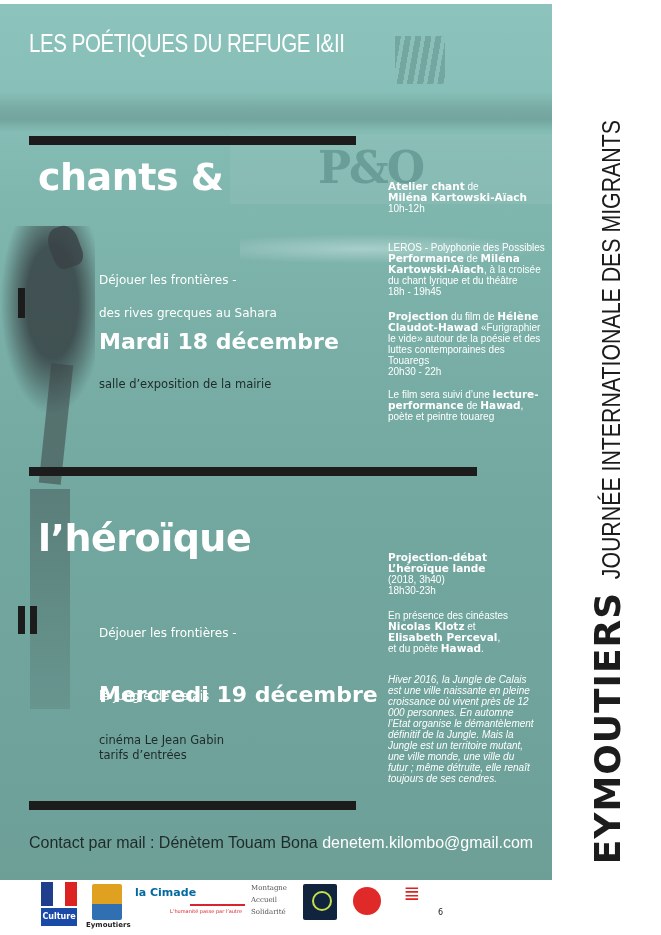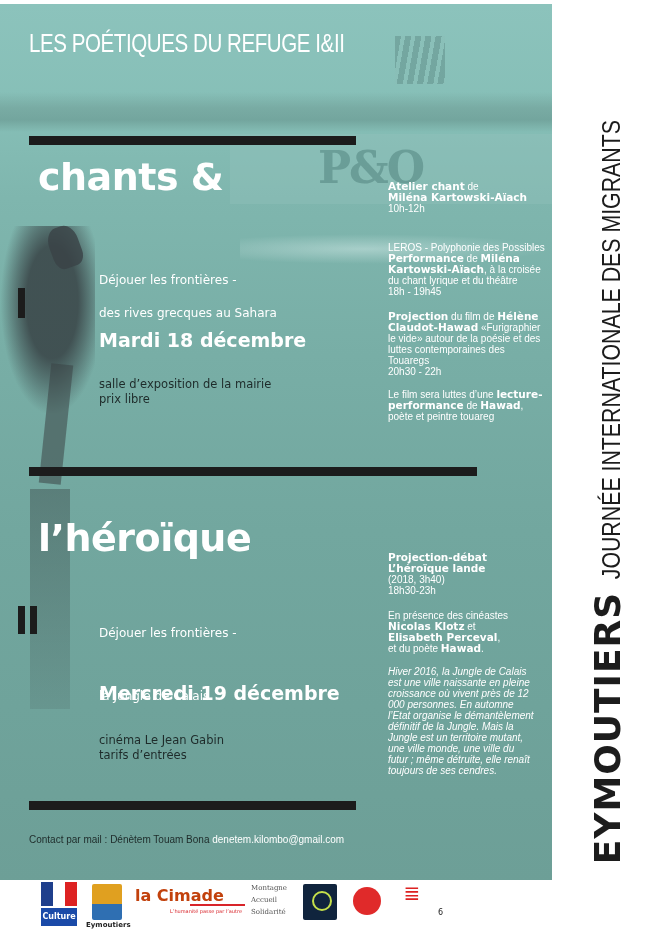--- a/index.html
+++ b/index.html
@@ -34,47 +34,47 @@
     font-size:25px; letter-spacing:-0.5px; transform: scaleX(0.82); transform-origin:left; white-space:nowrap; }
 
   .bar { position:absolute; height:9px; background:#1c1c1c; }
   .tick { position:absolute; width:7px; background:#1c1c1c; }
 
   .event-title { position:absolute; color:#fff; font-family:"DejaVu Sans", sans-serif; font-weight:bold;
     font-size:38px; line-height:28px; letter-spacing:-0.5px; }
   .event-title span { display:block; }
 
   .sub { position:absolute; color:#fff; font-family:"DejaVu Sans", sans-serif; font-size:12px; line-height:18px; }
-  .date { position:absolute; color:#fff; font-family:"DejaVu Sans", sans-serif; font-weight:bold; font-size:19px; }
+  .date { position:absolute; color:#fff; font-family:"DejaVu Sans", sans-serif; font-weight:bold; font-size:22px; }
   .place { position:absolute; color:#1e2b2a; font-family:"DejaVu Sans", sans-serif; font-size:11.5px; line-height:15px; }
 
   .side { position:absolute; left:388px; width:160px; color:#fff; font-family:"Liberation Sans", sans-serif;
     font-size:10px; line-height:11px; }
   .side b { font-family:"DejaVu Sans", sans-serif; font-size:10.5px; }
   .side p { margin:0; }
   .side .it { font-style: italic; }
 
-  .contact { position:absolute; left:29px; top:834px; font-family:"Liberation Sans", sans-serif; font-size:10px; color:#1e2b2a; white-space:nowrap; }
+  .contact { position:absolute; left:29px; top:834px; font-family:"Liberation Sans", sans-serif; font-size:16px; color:#1e2b2a; white-space:nowrap; }
   .contact .mail { color:#fff; }
 
   
   .vband { position:absolute; left:553px; top:0; width:108px; height:880px; background:#fff; }
   .vtext { position:absolute; left:607px; top:442px; transform: translate(-50%,-50%) rotate(-90deg);
     white-space:nowrap; display:flex; align-items:baseline; gap:12px; color:#1c1c1c; }
   .vtext .city { font-family:"DejaVu Sans", sans-serif; font-weight:bold; font-size:36px; letter-spacing:1px; }
   .vtext .event { font-family:"Liberation Sans", sans-serif; font-size:26px; transform: scaleX(0.82); transform-origin:left; }
 
   
   .logos { position:absolute; left:0; top:880px; width:661px; height:55px; background:#fff; }
   .logo { position:absolute; }
   .rf-top { left:41px; top:882px; width:36px; height:24px; background: linear-gradient(90deg,#1f3f8c 0 33%, #fff 33% 66%, #d22 66%); }
   .rf-cult { left:41px; top:908px; width:36px; height:18px; background:#1a4aa8; color:#fff; font-size:8px; font-weight:bold; text-align:center; line-height:18px; font-family:"DejaVu Sans",sans-serif; }
   .eym { left:92px; top:884px; width:30px; height:36px; background: linear-gradient(180deg,#e0a020 0 55%, #2f6fb2 55%); border-radius:2px; }
   .eym-t { left:86px; top:921px; font-size:7px; font-family:"DejaVu Sans",sans-serif; font-weight:bold; color:#222; }
-  .cimade { left:135px; top:886px; color:#c2410c; font-family:"DejaVu Sans",sans-serif; font-weight:bold; font-size:16px; }
+  .cimade { left:135px; top:886px; color:#0369a1; font-family:"DejaVu Sans",sans-serif; font-weight:bold; font-size:11px; }
   .cimade-line { left:190px; top:904px; width:55px; height:2px; background:#d8242a; }
   .cimade-t { left:170px; top:908px; color:#d8242a; font-size:5px; font-family:"DejaVu Sans",sans-serif; }
   .mas { left:251px; top:882px; color:#555; font-size:7px; line-height:12px; font-family:"DejaVu Serif",serif; }
   .dec { left:303px; top:884px; width:34px; height:36px; background:#10243d; border-radius:2px; }
   .dec::after { content:""; position:absolute; left:9px; top:7px; width:16px; height:16px; border-radius:50%; border:2px solid #c5e04b; }
   .red-circle { left:353px; top:887px; width:28px; height:28px; border-radius:50%; background:#e02a2a; }
   .red-sym { left:403px; top:883px; width:18px; height:38px; color:#d22; font-size:20px; line-height:20px; text-align:center; font-family:"DejaVu Sans",sans-serif; }
 </style>
 </head>
 <body>
@@ -96,40 +96,39 @@
 <div class="bar" style="left:29px; top:136px; width:327px;"></div>
 <div class="event-title" style="left:38px; top:163px;">
   <span>chants &amp;</span>
 </div>
 <div class="tick" style="left:18px; top:288px; height:30px;"></div>
 <div class="sub" style="left:99px; top:271px;">Déjouer les frontières -</div>
 <div class="sub" style="left:99px; top:304px;">des rives grecques au Sahara</div>
 <div class="date" style="left:99px; top:329px;">Mardi 18 décembre</div>
 <div class="place" style="left:99px; top:377px;">
   <div>salle d’exposition de la mairie</div>
-  <div>prix libre</div>
 </div>
 
 <div class="side" style="top:181px;">
   <p>
     <b>Atelier chant</b><span> de</span><br>
     <b>Miléna Kartowski-Aïach</b><br>
     <span>10h-12h</span>
   </p>
   <p style="margin-top:28px;">
     <span>LEROS - Polyphonie des Possibles</span><br>
     <b>Performance</b><span> de </span><b>Miléna Kartowski-Aïach</b><span>, à la croisée du chant lyrique et du théâtre</span><br>
     <span>18h - 19h45</span>
   </p>
   <p style="margin-top:14px;">
     <b>Projection</b><span> du film de </span><b>Hélène Claudot-Hawad</b><span> «Furigraphier le vide» autour de la poésie et des luttes contemporaines des Touaregs</span><br>
     <span>20h30 - 22h</span>
   </p>
   <p style="margin-top:12px;">
-    <span>Le film sera luttes d’une </span><b>lecture-performance</b><span> de </span><b>Hawad</b><span>, poète et peintre touareg</span>
+    <span>Le film sera suivi d’une </span><b>lecture-performance</b><span> de </span><b>Hawad</b><span>, poète et peintre touareg</span>
   </p>
 </div>
 
 <div class="bar" style="left:29px; top:467px; width:448px;"></div>
 <div class="event-title" style="left:38px; top:524px;">
   <span>l’héroïque</span>
 </div>
 <div class="tick" style="left:18px; top:606px; height:28px;"></div>
 <div class="tick" style="left:30px; top:606px; height:28px;"></div>
 <div class="sub" style="left:99px; top:624px;">Déjouer les frontières -</div>
@@ -146,21 +145,21 @@
     <b>L’héroïque lande</b><br>
     <span>(2018, 3h40)</span><br>
     <span>18h30-23h</span>
   </p>
   <p style="margin-top:14px;">
     <span>En présence des cinéastes</span><br>
     <b>Nicolas Klotz</b><span> et</span><br>
     <b>Elisabeth Perceval</b><span>,</span><br>
     <span>et du poète </span><b>Hawad</b><span>.</span>
   </p>
-  <p class="it" style="margin-top:12px; width:148px;">Hiver 2016, la Jungle de Calais est une ville naissante en pleine croissance où vivent près de 12 000 personnes. En automne l’Etat organise le démantèlement définitif de la Jungle. Mais la Jungle est un territoire mutant, une ville monde, une ville du futur ; même détruite, elle renaît toujours de ses cendres.</p>
+  <p class="it" style="margin-top:20px; width:148px;">Hiver 2016, la Jungle de Calais est une ville naissante en pleine croissance où vivent près de 12 000 personnes. En automne l’Etat organise le démantèlement définitif de la Jungle. Mais la Jungle est un territoire mutant, une ville monde, une ville du futur ; même détruite, elle renaît toujours de ses cendres.</p>
 </div>
 
 <div class="bar" style="left:29px; top:801px; width:327px;"></div>
 
 <div class="contact">
   <span>Contact par mail : Dénètem Touam Bona</span>
   <span class="mail">denetem.kilombo@gmail.com</span>
 </div>
 
 <div class="vband"></div>

